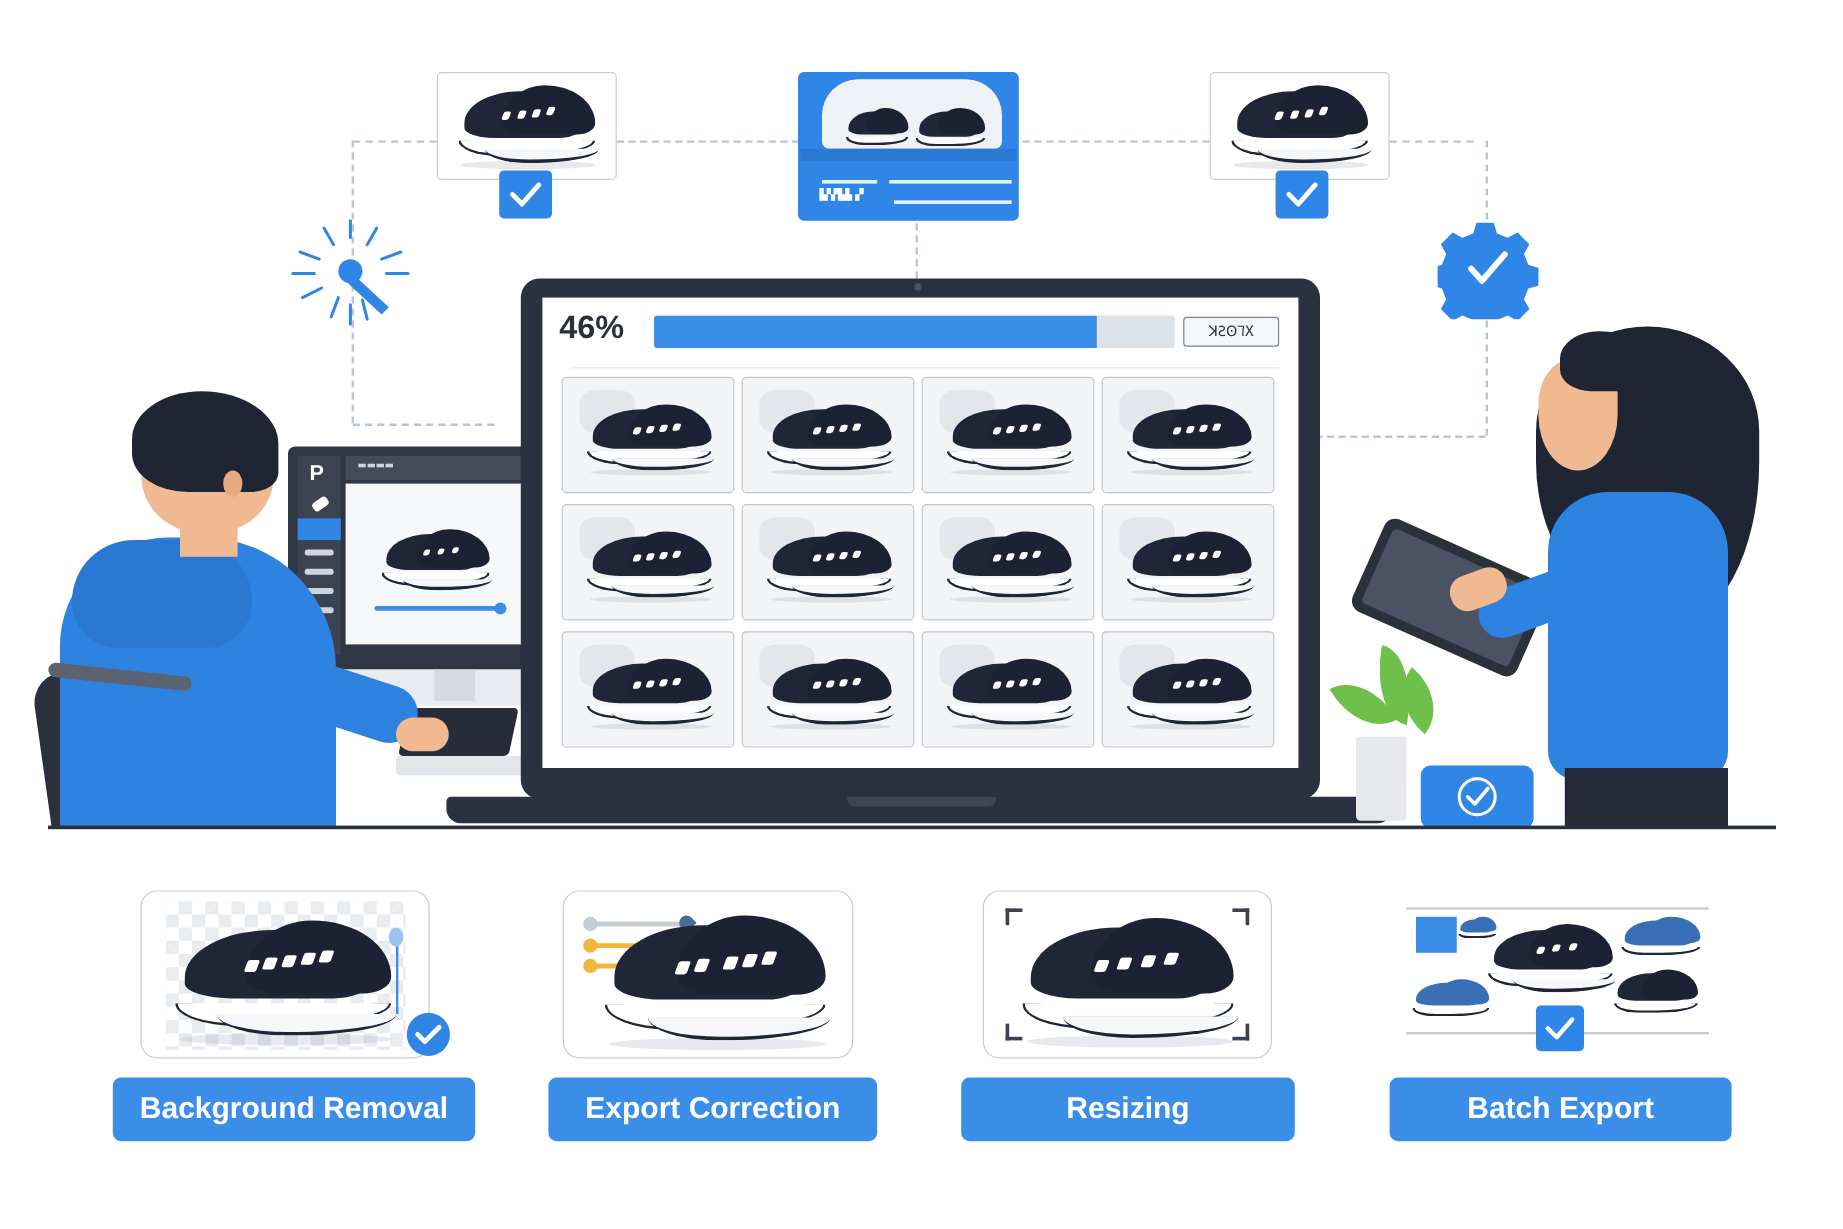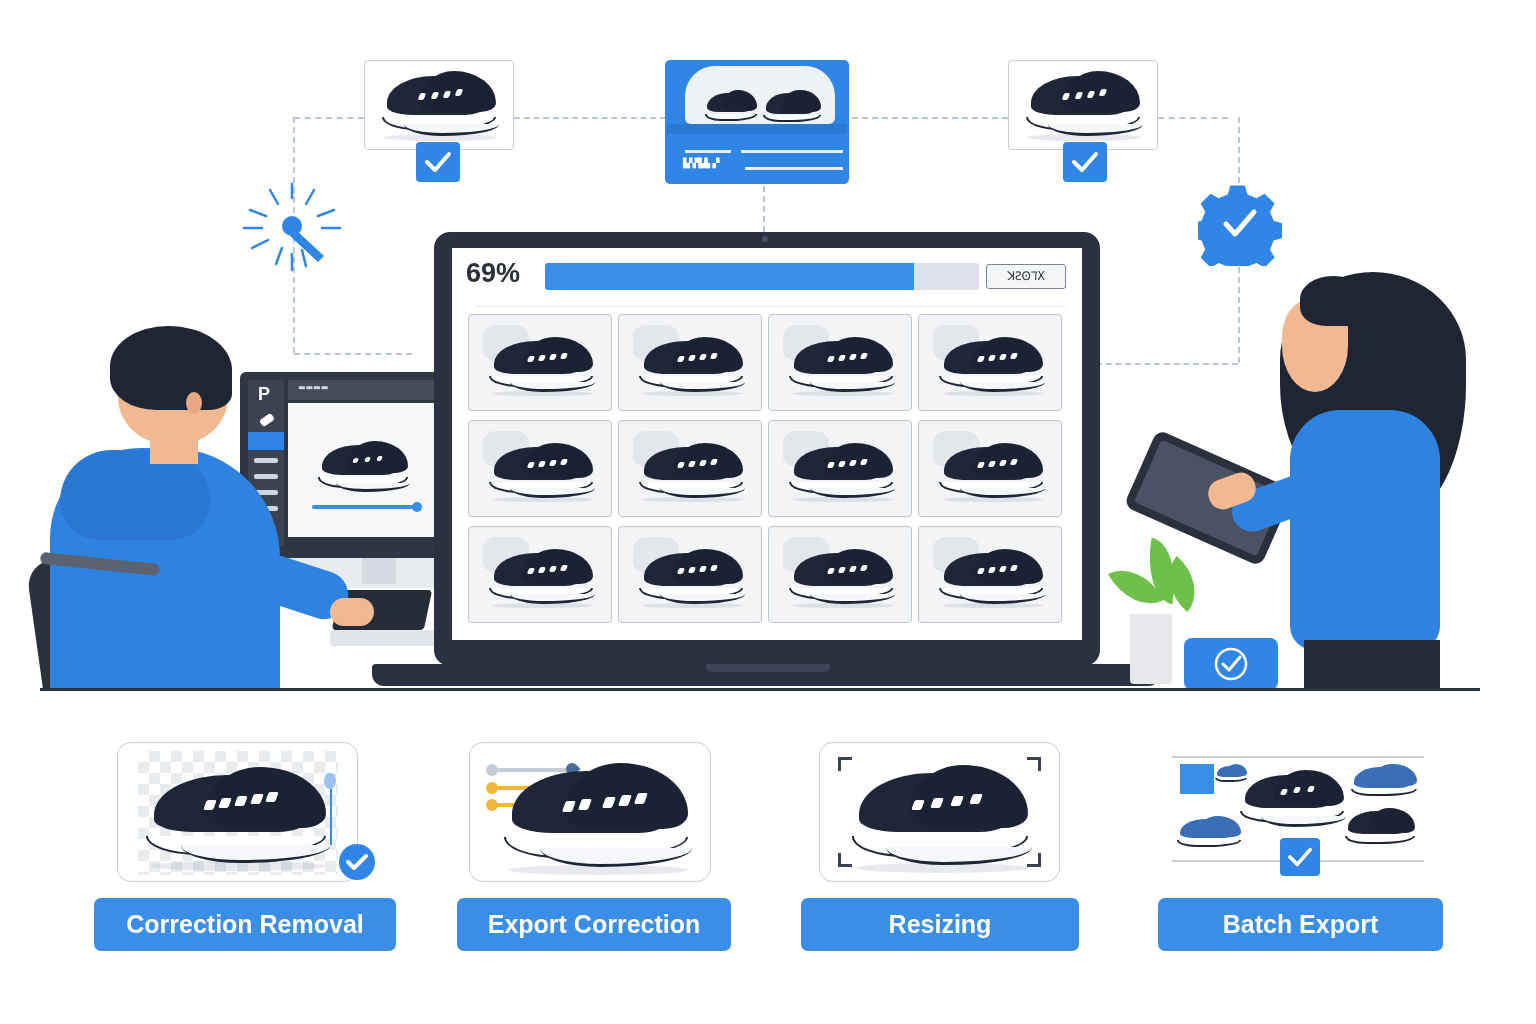--- a/index.html
+++ b/index.html
@@ -231,21 +231,21 @@
 <div class="man-arm"></div>
 <div class="man-hand"></div>
 <div class="man-neck"></div>
 <div class="man-head"></div>
 <div class="man-hair"></div>
 <div class="man-ear"></div>
 
 <div class="laptop-frame"></div>
 <div class="abs" style="left:762px; top:236px; width:6px; height:6px; background:#4a5263; border-radius:50%;"></div>
 <div class="laptop-screen"></div>
-<div class="progress-pct">69%</div>
+<div class="progress-pct">46%</div>
 <div class="progress-track">
   <div class="progress-fill" style="width: 85%;"></div>
 </div>
 <div class="cancel-btn">ꓘꙄꙨꚨX</div>
 <div class="abs" style="left:476px; top:306px; width:590px; height:1px; background:#e5e8ec;"></div>
 
 <div class="grid-wrap" id="thumb-grid">
     <div class="thumb" style="left: 2px; top: 2px;">
       <div class="bgsmudge"></div>
       <div class="shoe" style="left:16px; top:22px; width:112px; height:56px;">
@@ -458,21 +458,21 @@
       <div class="lace" style="left:58%; top:28%;"></div>
       <div class="lace" style="left:66%; top:26%;"></div>
   </div>
   <div class="abs" style="left:212px; top:32px; width:2px; height:70px; background:#3a8ee8;"></div>
   <div class="abs" style="left:206px; top:30px; width:12px; height:16px; background:#9cc3ef; border-radius:50%;"></div>
 </div>
 <svg class="abs" style="left:337px; top:842px;" width="40" height="40" viewBox="0 0 40 40">
   <circle cx="20" cy="20" r="18" fill="#2f86e6"></circle>
   <path d="M11 20 L17 26 L29 14" fill="none" stroke="#fff" stroke-width="4" stroke-linecap="round" stroke-linejoin="round"></path>
 </svg>
-<div class="feature-label" style="left:94px; width:302px;">Correction Removal</div>
+<div class="feature-label" style="left:94px; width:302px;">Background Removal</div>
 
 <div class="feature-card" style="left:469px; width:242px;">
   <div>
     <div class="slider-line" style="left:20px; top:25px; width:80px; background:#c5ccd6;"></div>
     <div class="slider-dot" style="left:16px; top:21px; background:#c5ccd6;"></div>
     <div class="slider-dot" style="left:96px; top:20px; background:#4b6b98; border-radius:50% 0 50% 50%; transform:rotate(45deg);"></div>
     <div class="slider-line" style="left:20px; top:43px; width:68px; background:#f2b63a;"></div>
     <div class="slider-dot" style="left:16px; top:39px; background:#f2b63a;"></div>
     <div class="slider-dot" style="left:84px; top:39px; background:#8a9ab0;"></div>
     <div class="slider-line" style="left:20px; top:60px; width:54px; background:#f2b63a;"></div>

